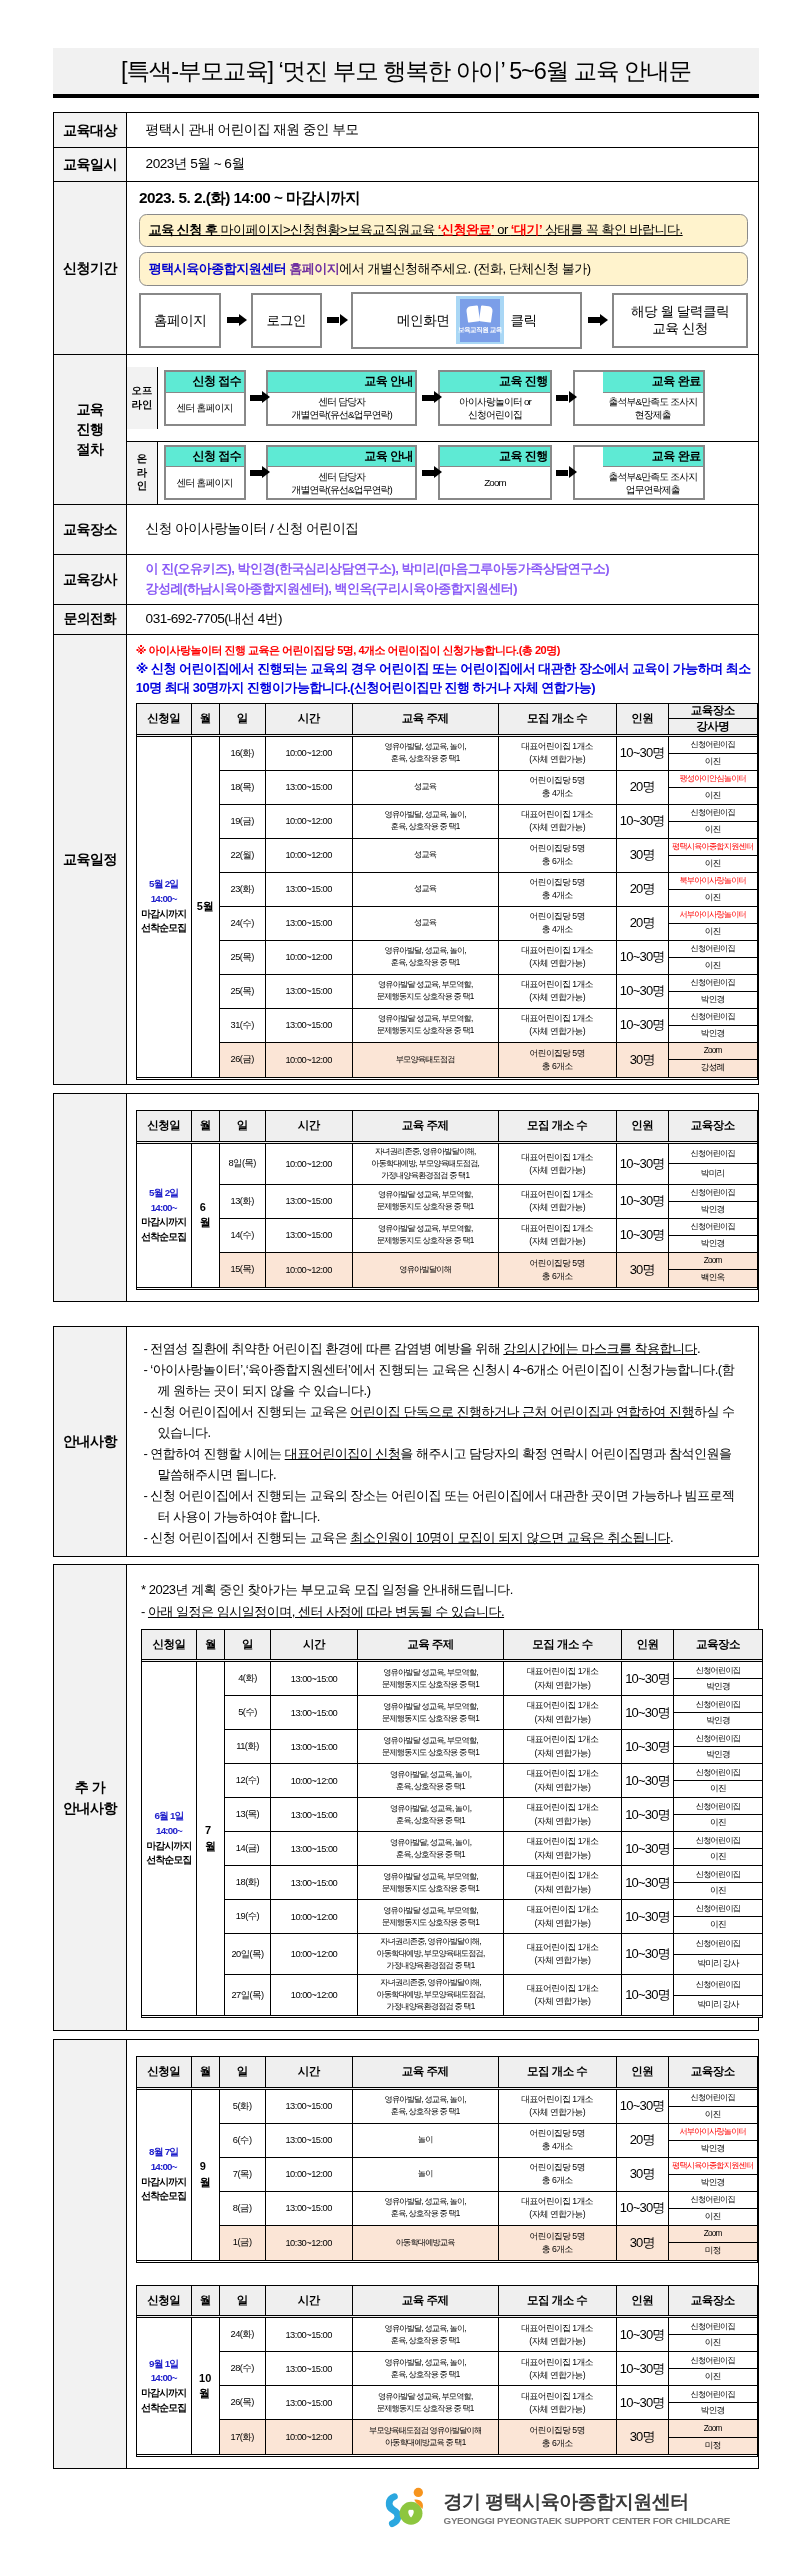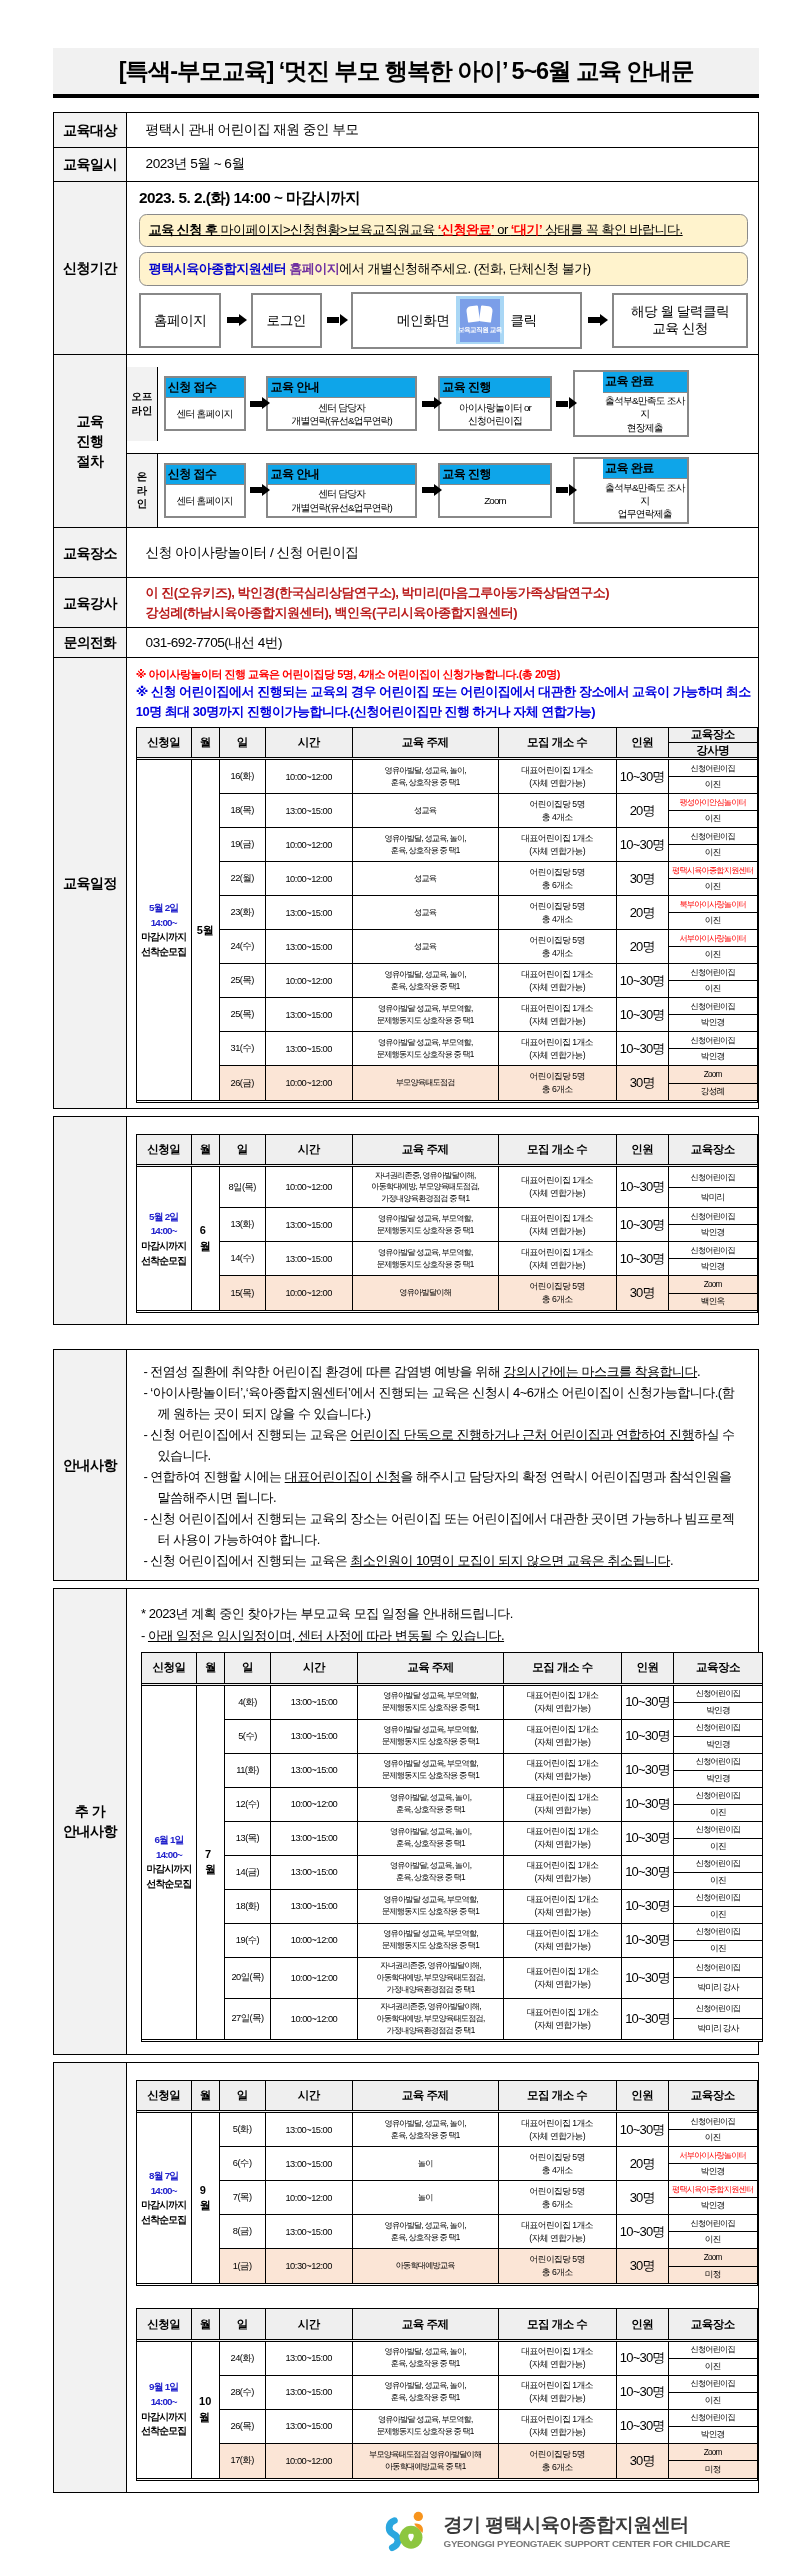--- a/index.html
+++ b/index.html
@@ -7,34 +7,34 @@
   .page {
     width:812px; height:2576px; background:#fff; position:relative;
     font-family:"Liberation Sans","DejaVu Sans",sans-serif; color:#000; overflow:hidden;
     margin:0 auto;
   }
   .mx { margin-left:53px; margin-right:53px; }
 
   
   .title-band { margin-top:48px; height:46px; background:#F1F1F1;
     display:flex; align-items:center; justify-content:center;
-    font-size:23.5px; font-weight:bold; letter-spacing:-1.1px; }
+    font-size:23.5px; font-weight:normal; letter-spacing:-1.1px; }
   .title-rule { height:3.8px; background:#000; }
 
   
   .box { border:1.6px solid #000; }
   .vrow { display:flex; }
   .vrow + .vrow { border-top:1.1px solid #000; }
   .vlabel { width:73px; flex:0 0 73px; background:#F2F2F2; border-right:1.1px solid #000;
     display:flex; align-items:center; justify-content:center; text-align:center;
     font-weight:bold; font-size:14px; letter-spacing:-0.5px; white-space:pre-line; line-height:1.45; }
   .vbody { flex:1; min-width:0; }
 
   .simple-val { display:flex; align-items:center; padding-left:18.6px; font-size:13.6px; letter-spacing:-0.5px; }
-  .green { color:#b91c1c; font-weight:bold; white-space:pre-line; line-height:1.55; font-size:13px; }
+  .green { color:#8b5cf6; font-weight:bold; white-space:pre-line; line-height:1.55; font-size:13px; }
 
   
   .period-body { padding:6.6px 9.8px 5.5px 12px; }
   .period-date { font-size:15.3px; font-weight:bold; letter-spacing:-0.5px; margin-bottom:4.4px; }
   .ybox { background:#FFF3CD; border:1.1px solid #8a8a8a; border-radius:7.6px;
     padding:5.5px 8.7px; font-size:13px; letter-spacing:-0.5px; line-height:1.55; margin-bottom:5.5px; }
   .ybox .u { text-decoration:underline; }
   .ybox b.red { color:#FF0000; }
   .ybox .navy { color:#0000CC; font-weight:bold; }
   .ybox .purple { color:#7030A0; font-weight:bold; }
@@ -58,28 +58,28 @@
   
   .prow { display:flex; min-height:58px;margin-top:12px; }
   .prow + .prow { border-top:1.1px solid #000; }
   .psub { width:31px; flex:0 0 31px; background:#F2F2F2; border-right:1.1px solid #000;
     display:flex; align-items:center; justify-content:center; text-align:center;
     font-size:10.4px; font-weight:bold; white-space:pre-line; line-height:1.3; }
   .psteps { flex:1; display:flex; align-items:center; padding:3.3px 2.2px 3.3px 5.5px; }
   .pstep { display:flex; align-items:center; }
   .pstep:first-child .arr { display:none; }
   .pbox { border:2.2px solid #888; background:#fff; }
-  .pbox-t { background:#0ea5e9; border-bottom:1.1px solid #888; text-align:left;
+  .pbox-t { background:#5eead4; border-bottom:1.1px solid #888; text-align:right;
     font-weight:bold; font-size:12px; letter-spacing:-0.5px; padding:1.1px 2.2px; }
   .pbox-b { min-height:31px; display:flex; align-items:center; justify-content:center;
     text-align:center; font-size:9.8px; letter-spacing:-0.8px; white-space:pre-line; line-height:1.35; padding:1.6px 2.2px; }
   .pstep:nth-child(1) .pbox { width:82px; }
   .pstep:nth-child(2) .pbox { width:151px; }
   .pstep:nth-child(3) .pbox { width:114px; }
-  .pstep:nth-child(4) .pbox { width:116px;padding-left:28px; }
+  .pstep:nth-child(4) .pbox { width:132px;padding-left:28px; }
   .psteps .arr { margin:0 4.4px; }
 
   
   .sched-wrap { padding:7.6px 0 4.4px 8.7px; }
   .note-red { color:#FF0000; font-weight:bold; font-size:11px; letter-spacing:-0.5px; line-height:1.5; }
   .note-blue { color:#0000E0; font-weight:bold; font-size:13px; letter-spacing:-0.5px; line-height:1.5; width:622px; }
   .sched { width:622px; border:1.1px solid #000; border-bottom:3.3px double #000; margin-top:5.5px; background:#fff; }
   .shead { display:flex; border-bottom:3.3px double #000; background:#EFEFEF; }
   .shc { display:flex; align-items:center; justify-content:center; font-weight:bold;
     font-size:11.5px; letter-spacing:-0.5px; height:29.5px; border-right:1.1px solid #000; text-align:center; }

